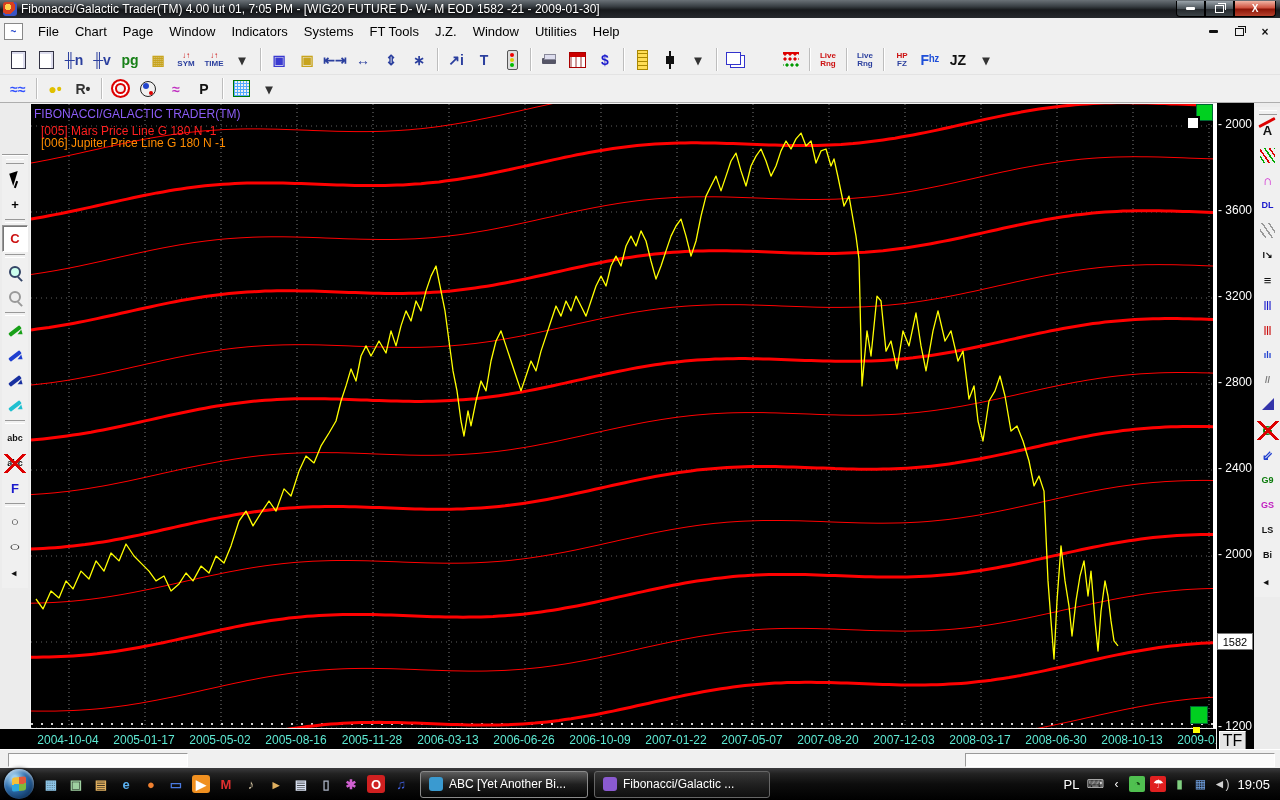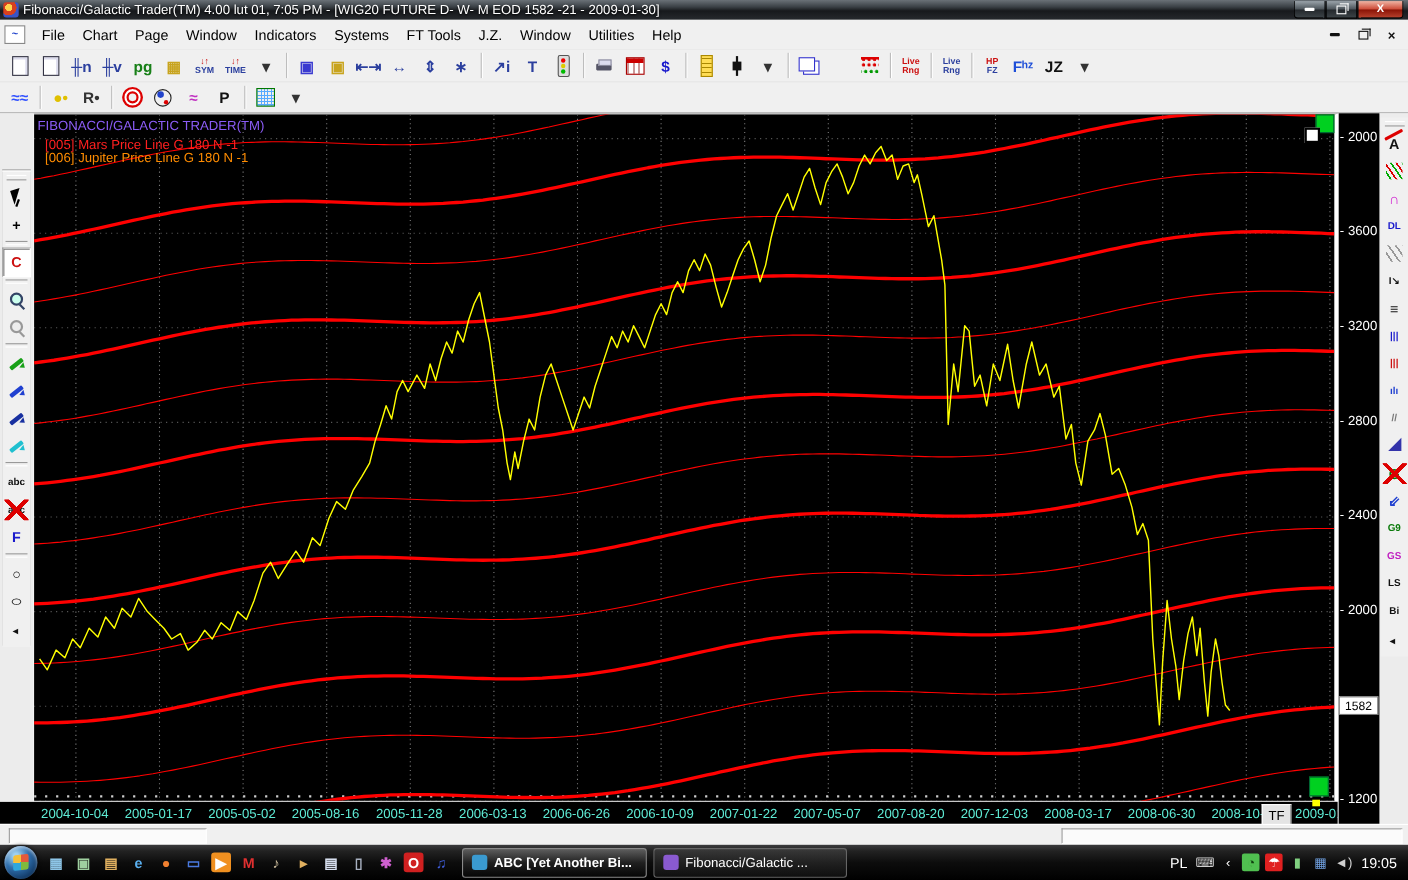--- a/index.html
+++ b/index.html
@@ -104,22 +104,22 @@
   #overlay-title{left:3px;top:3px;color:#8b5cf6;font-size:12px;white-space:nowrap}
   #legend{left:10px;top:21px}
   .leg-line{font-size:12px;line-height:12px;white-space:nowrap}
   #yaxis{left:1217px;top:0;width:37px;height:646px;background:#000;color:#fff}
   .ylab{position:absolute;left:1px;font-size:12px;white-space:nowrap}
   .ylab::before{content:"- "}
   #price-box{left:1217px;top:530px;width:34px;height:15px;background:#fff;color:#000;
      font-size:11px;display:flex;align-items:center;justify-content:center;border:1px solid #777;z-index:5}
   #xaxis{left:0;top:626px;width:1216px;height:20px;background:#000;overflow:hidden}
   .xlab{position:absolute;top:4px;color:#5eead4;font-size:12px;transform:translateX(-50%);white-space:nowrap}
-  #tf-btn{left:1147px;top:628px;width:25px;height:18px;background:#e4e4e4;border:1px solid #888;
-     border-top-color:#fff;border-left-color:#fff;color:#000;font-size:12px;
+  #tf-btn{left:1219px;top:628px;width:25px;height:18px;background:#e4e4e4;border:1px solid #888;
+     border-top-color:#fff;border-left-color:#fff;color:#000;font-size:16px;
      display:flex;align-items:center;justify-content:center}
   .green-sq{background:#00d020;border:1px solid #063}
   #gs-top{left:1196px;top:1px;width:15px;height:15px}
   #gs-top-marker{left:1186px;top:13px;width:10px;height:10px;background:#fff;border:2px solid #000}
   #gs-bottom{left:1190px;top:603px;width:16px;height:16px}
   #today-marker{left:1193px;top:624px;width:7px;height:6px;background:#ff0}
   
   .palette{background:#f0f0f0;display:flex;flex-direction:column;align-items:center}
   #lpal{left:2px;top:52px;width:26px;border-top:1px solid #fff;box-shadow:0 -1px 0 #999}
   #rpal{left:1255px;top:4px;width:25px}
@@ -574,21 +574,21 @@
       <div class="ql" style="color: rgb(224, 48, 48);">M</div>
       <div class="ql" style="color: rgb(208, 192, 160);">♪</div>
       <div class="ql" style="color: rgb(224, 176, 96);">▸</div>
       <div class="ql" style="color: rgb(216, 224, 240);">▤</div>
       <div class="ql" style="color: rgb(168, 176, 192);">▯</div>
       <div class="ql" style="color: rgb(208, 96, 208);">✱</div>
       <div class="ql" style="color: rgb(255, 255, 255); background: rgb(208, 32, 32);">O</div>
       <div class="ql" style="color: rgb(64, 96, 224);">♫</div>
     </div>
   <div id="taskbtns" style="display:flex">
-      <div class="taskbtn" style="width: 150px; font-weight: bold;">
+      <div class="taskbtn" style="width: 150px;">
         <span class="tico" style="background: rgb(58, 154, 208);"></span>
         <span>ABC [Yet Another Bi...</span>
       </div>
       <div class="taskbtn active" style="width: 158px;">
         <span class="tico" style="background: rgb(138, 90, 208);"></span>
         <span>Fibonacci/Galactic ...</span>
       </div>
     </div>
   <div id="tray">
     <span id="tray-lang">PL</span>

